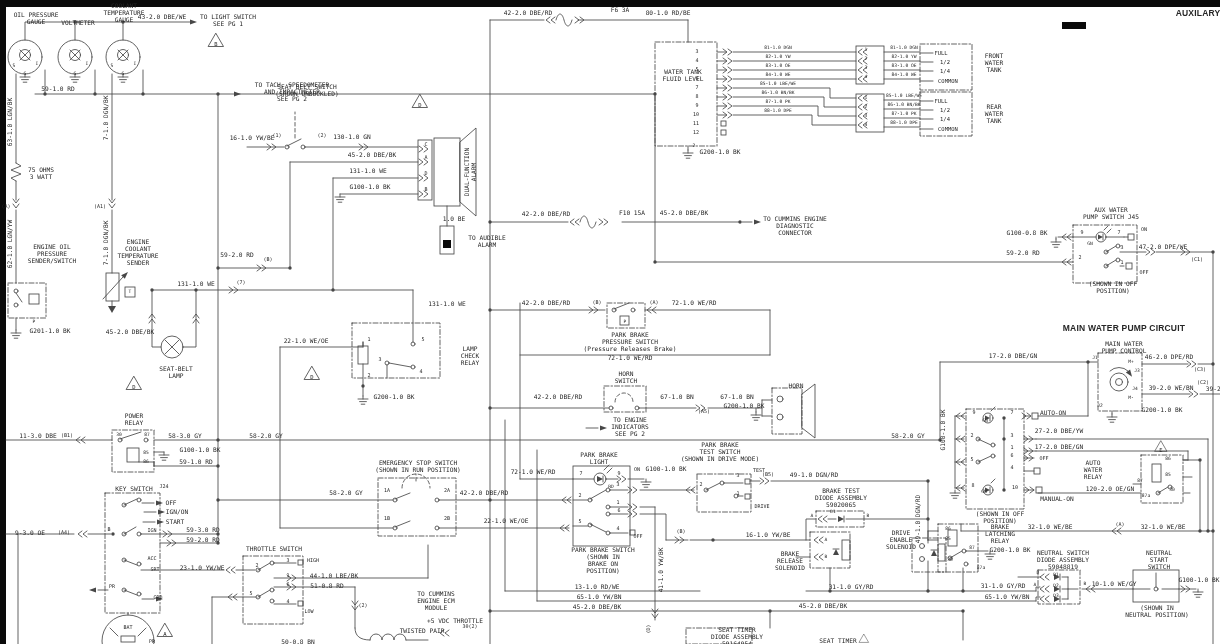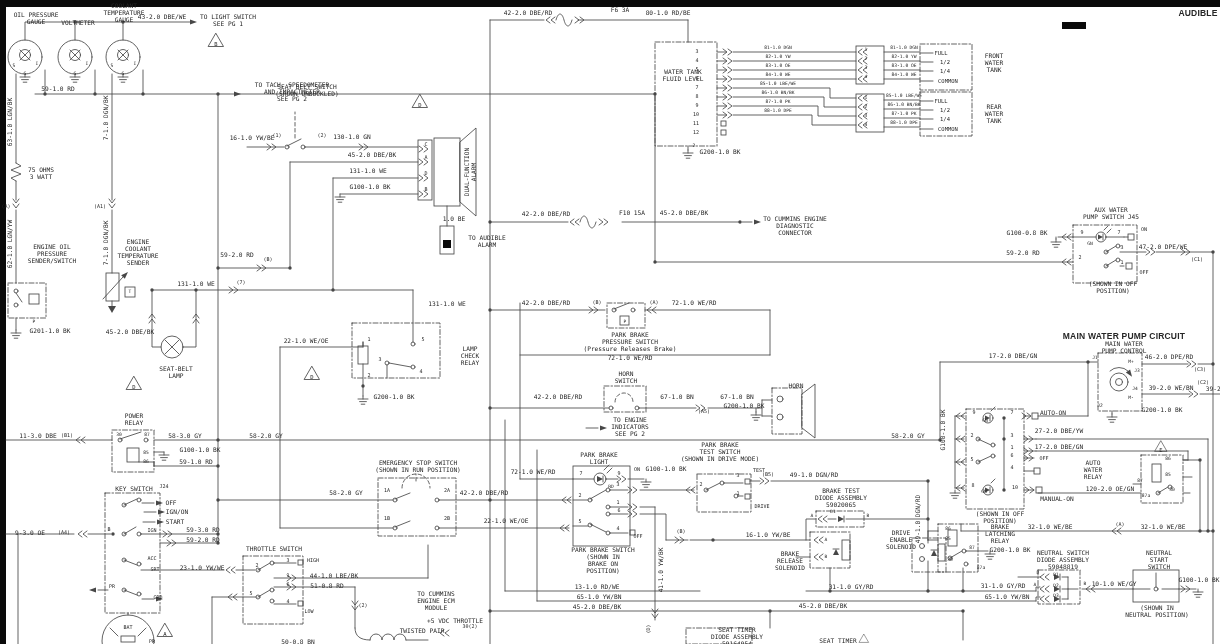--- a/index.html
+++ b/index.html
@@ -869,37 +869,37 @@
       <div class="lbl" style="left: 1163px; top: 527px;">32-1.0 WE/BE</div>
       <div class="lbl" style="left: 597px; top: 587px;">13-1.0 RD/WE</div>
       <div class="lbl" style="left: 599px; top: 597px;">65-1.0 YW/BN</div>
       <div class="lbl" style="left: 597px; top: 607px;">45-2.0 DBE/BK</div>
       <div class="lbl" style="left: 823px; top: 606px;">45-2.0 DBE/BK</div>
       <div class="lbl" style="left: 737px; top: 637px;">SEAT TIMER
 DIODE ASSEMBLY
 59164954</div>
       <div class="lbl" style="left: 838px; top: 641px;">SEAT TIMER</div>
       <div class="lbl" style="left: 649px; top: 629px; font-size: 5px; transform: translate(-50%, -50%) rotate(-90deg);">(D)</div>
-      <div class="lbl bold" style="left: 1198px; top: 14px;">AUDIBLE</div>
+      <div class="lbl bold" style="left: 1198px; top: 14px;">AUXILARY</div>
       <div class="lbl" style="left: 1111px; top: 213px;">AUX WATER
 PUMP SWITCH J45</div>
       <div class="lbl" style="left: 1027px; top: 233px;">G100-0.8 BK</div>
       <div class="lbl" style="left: 1144px; top: 230px; font-size: 5px;">ON</div>
       <div class="lbl" style="left: 1144px; top: 273px; font-size: 5px;">OFF</div>
       <div class="lbl" style="left: 1090px; top: 244px; font-size: 4.6px;">GN</div>
       <div class="lbl" style="left: 1082px; top: 233px; font-size: 5px;">9</div>
       <div class="lbl" style="left: 1119px; top: 233px; font-size: 5px;">7</div>
       <div class="lbl" style="left: 1122px; top: 248px; font-size: 5px;">3</div>
       <div class="lbl" style="left: 1080px; top: 258px; font-size: 5px;">2</div>
       <div class="lbl" style="left: 1122px; top: 263px; font-size: 5px;">1</div>
       <div class="lbl" style="left: 1163px; top: 247px;">47-2.0 DPE/WE</div>
       <div class="lbl" style="left: 1197px; top: 260px; font-size: 5px;">(C1)</div>
       <div class="lbl" style="left: 1113px; top: 287px;">(SHOWN IN OFF
 POSITION)</div>
-      <div class="lbl bold" style="left: 1124px; top: 329px; margin-top: 8px;">MAIN WATER PUMP CIRCUIT</div>
+      <div class="lbl bold" style="left: 1124px; top: 329px;">MAIN WATER PUMP CIRCUIT</div>
       <div class="lbl" style="left: 1124px; top: 347px;">MAIN WATER
 PUMP CONTROL</div>
       <div class="lbl" style="left: 1013px; top: 356px;">17-2.0 DBE/GN</div>
       <div class="lbl" style="left: 1095px; top: 358px; font-size: 4.6px;">J1</div>
       <div class="lbl" style="left: 1131px; top: 362px; font-size: 4.6px;">M+</div>
       <div class="lbl" style="left: 1137px; top: 371px; font-size: 4.6px;">J3</div>
       <div class="lbl" style="left: 1135px; top: 389px; font-size: 4.6px;">J4</div>
       <div class="lbl" style="left: 1131px; top: 398px; font-size: 4.6px;">M-</div>
       <div class="lbl" style="left: 1100px; top: 406px; font-size: 4.6px;">J2</div>
       <div class="lbl" style="left: 1169px; top: 357px;">46-2.0 DPE/RD</div>

